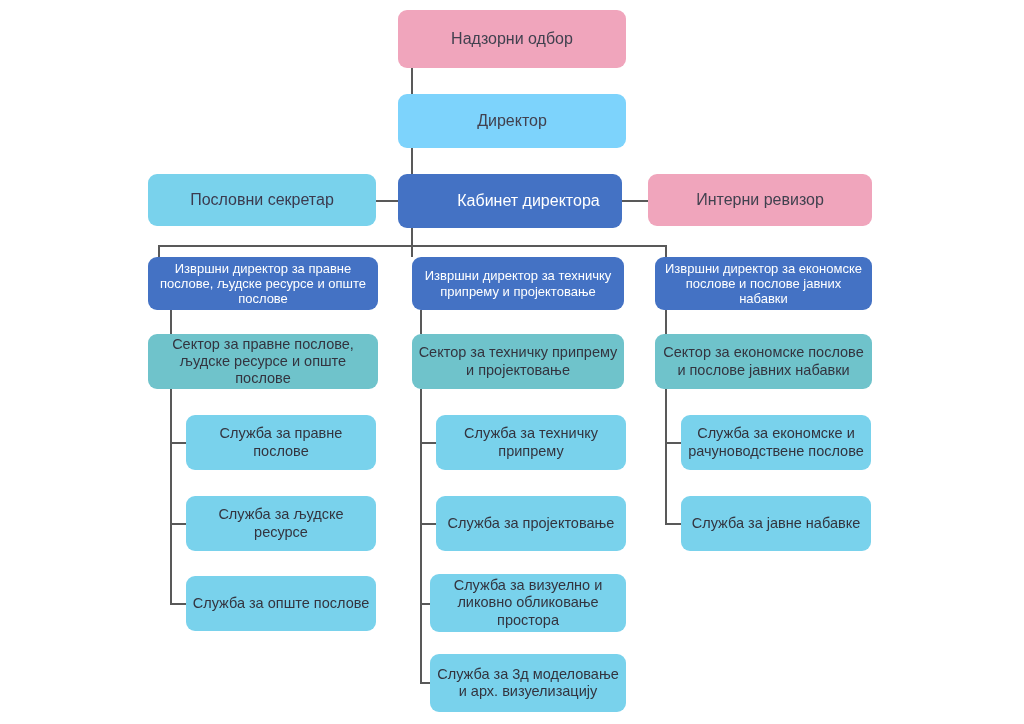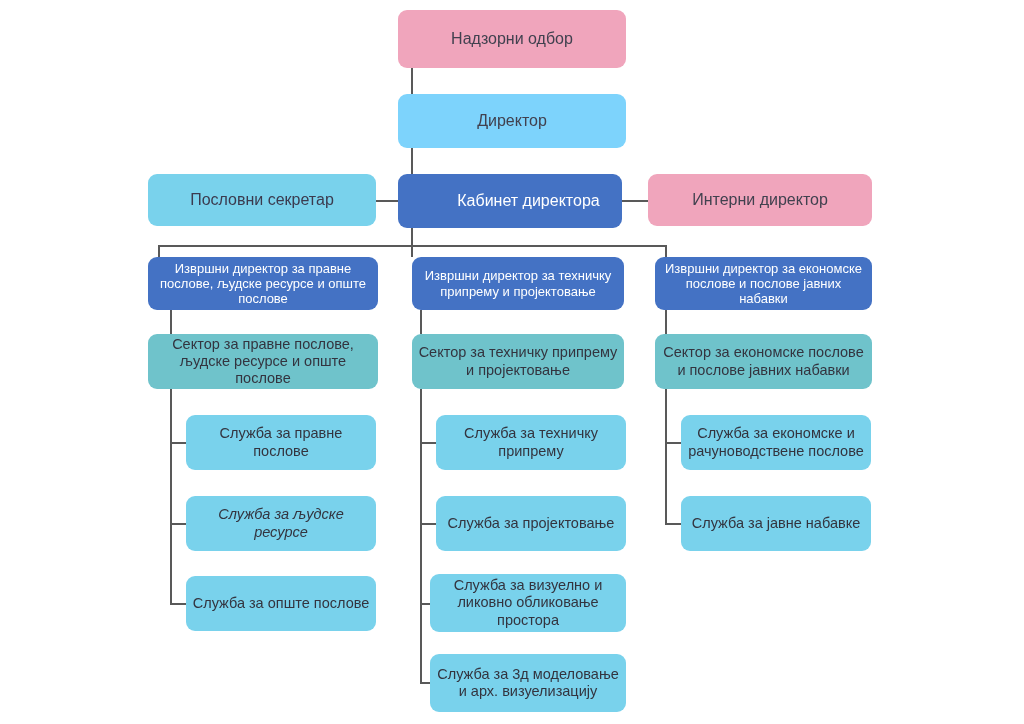--- a/index.html
+++ b/index.html
@@ -126,21 +126,21 @@
     <span>Директор</span>
   </div>
 
   <div class="node lvl-secretary" style="left:148px; top:174px; width:228px; height:52px;">
     <span>Пословни секретар</span>
   </div>
   <div class="node lvl-cabinet" style="left:398px; top:174px; width:224px; height:54px;">
     <span>Кабинет директора</span>
   </div>
   <div class="node lvl-board" style="left:648px; top:174px; width:224px; height:52px;">
-    <span>Интерни директор</span>
+    <span>Интерни ревизор</span>
   </div>
 
   <div class="node lvl-exec" style="left:148px; top:257px; width:230px; height:53px;">
     <span>Извршни директор за правне послове, људске ресурсе и опште послове</span>
   </div>
   <div class="node lvl-exec" style="left:412px; top:257px; width:212px; height:53px;">
     <span>Извршни директор за техничку припрему и пројектовање</span>
   </div>
   <div class="node lvl-exec" style="left:655px; top:257px; width:217px; height:53px;">
     <span>Извршни директор за економске послове и послове јавних набавки</span>
@@ -152,21 +152,21 @@
   <div class="node lvl-sector" style="left:412px; top:334px; width:212px; height:55px;">
     <span>Сектор за техничку припрему и пројектовање</span>
   </div>
   <div class="node lvl-sector" style="left:655px; top:334px; width:217px; height:55px;">
     <span>Сектор за економске послове и послове јавних набавки</span>
   </div>
 
   <div class="node lvl-service" style="left:186px; top:415px; width:190px; height:55px;">
     <span>Служба за правне послове</span>
   </div>
-  <div class="node lvl-service" style="left:186px; top:496px; width:190px; height:55px;font-style:italic;">
+  <div class="node lvl-service" style="left:186px; top:496px; width:190px; height:55px;">
     <span>Служба за људске ресурсе</span>
   </div>
   <div class="node lvl-service" style="left:186px; top:576px; width:190px; height:55px;">
     <span>Служба за опште послове</span>
   </div>
 
   <div class="node lvl-service" style="left:436px; top:415px; width:190px; height:55px;">
     <span>Служба за техничку припрему</span>
   </div>
   <div class="node lvl-service" style="left:436px; top:496px; width:190px; height:55px;">

